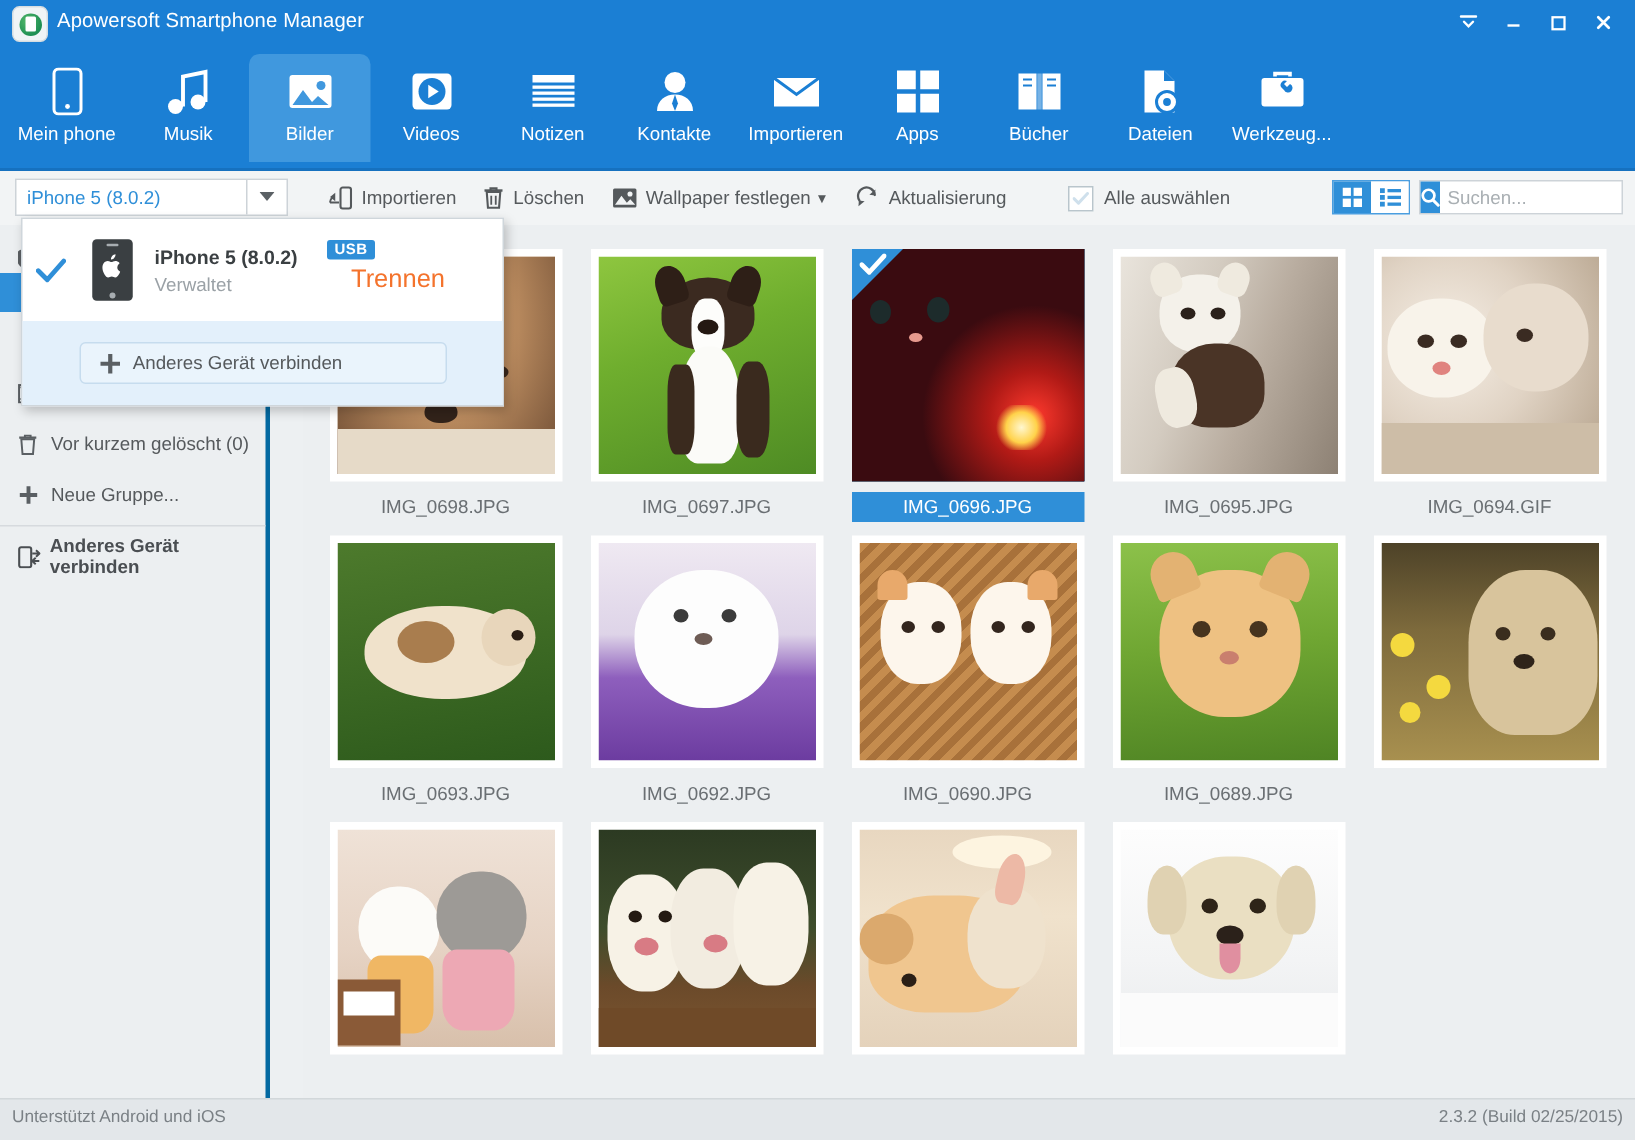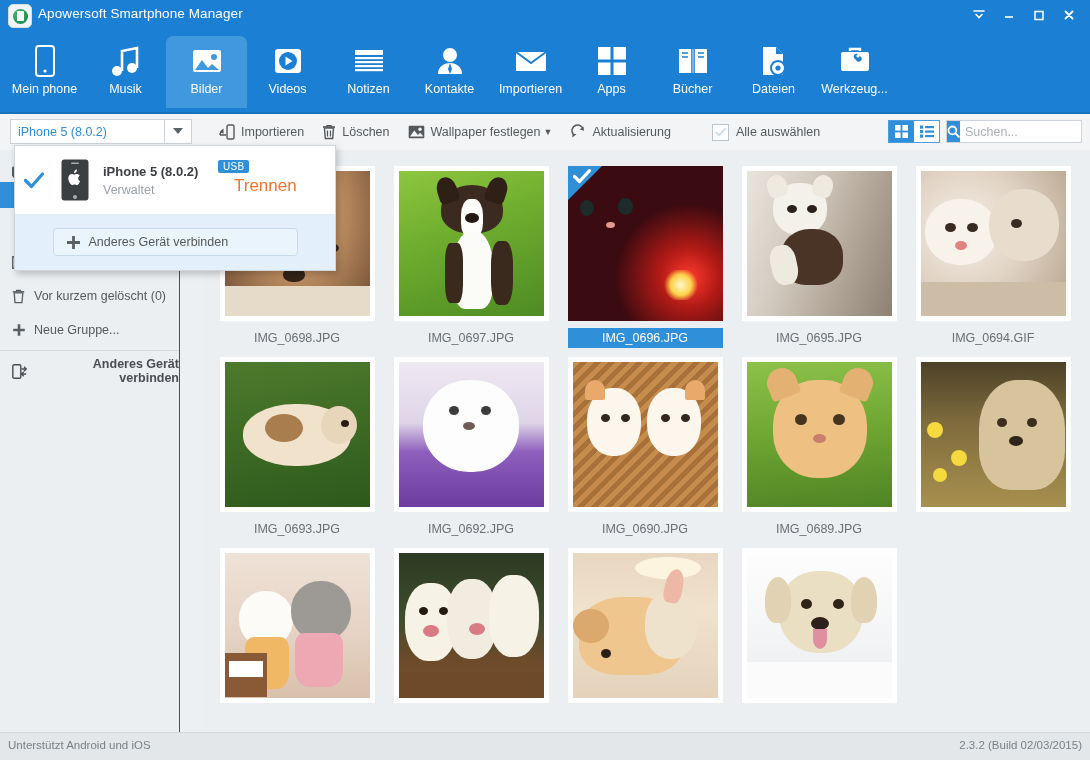--- a/index.html
+++ b/index.html
@@ -62,39 +62,39 @@
   .vt.off{background:#fff;}
   .searchbox{position:absolute;right:8px;top:6px;width:136px;height:23px;background:#fff;
     border:1px solid #cdd3d8;box-sizing:border-box;display:flex;align-items:center;}
   .search-ic{width:24px;height:21px;background:#2f8fd8;display:flex;align-items:center;justify-content:center;}
   .search-inp{border:0;outline:0;flex:1;height:19px;font-family:"Liberation Sans",sans-serif;
     font-size:12.5px;color:#555;padding-left:5px;background:transparent;}
   .search-inp::placeholder{color:#a9afb3;}
 
   
   .sidebar{position:absolute;left:0;top:150px;width:180px;height:583px;background:#eceff1;
-    border-right:1px solid #0369a1;box-sizing:border-box;text-align:right;}
+    border-right:3px solid #0369a1;box-sizing:border-box;}
   .side-row{height:28px;display:flex;align-items:center;padding-left:12px;color:#55595c;
     font-size:12.5px;cursor:default;}
   .side-row .si{width:22px;display:flex;align-items:center;justify-content:flex-start;}
   .side-row.sel{background:#2f8fd8;color:#fff;}
   .side-sep{height:1px;background:#d6dade;margin:6px 0;}
   .side-row.bold{font-weight:bold;color:#4a4e52;}
 
   
   .dropdown{position:absolute;left:14px;top:145px;width:320px;background:#fff;
     border:1px solid #cfd6db;box-shadow:2px 3px 7px rgba(0,0,0,.22);z-index:40;}
   .dd-dev{height:68px;display:flex;align-items:center;position:relative;cursor:default;}
   .dd-check{width:38px;display:flex;align-items:center;justify-content:center;}
   .dd-phone{width:44px;display:flex;align-items:center;justify-content:center;}
   .dd-info{margin-left:6px;}
   .dd-name{color:#3a3f42;font-size:13px;font-weight:bold;}
   .dd-state{color:#9aa1a6;font-size:12.5px;margin-top:4px;}
   .usb-badge{position:absolute;left:203px;top:14px;background:#2f8fd8;color:#fff;font-size:10px;
-    font-weight:normal;padding:1px 5px;border-radius:2px;letter-spacing:.3px;}
+    font-weight:bold;padding:1px 5px;border-radius:2px;letter-spacing:.3px;}
   .trennen{position:absolute;left:219px;top:30px;color:#f4732c;font-size:17px;cursor:default;}
   .dd-foot{background:#e3f0fb;padding:14px 0;display:flex;justify-content:center;}
   .dd-add{width:245px;height:28px;background:#eaf4fc;border:1px solid #c6dcee;border-radius:4px;
     display:flex;align-items:center;padding-left:12px;box-sizing:border-box;color:#55595c;
     font-size:12.5px;cursor:default;}
   .plus-ic{margin-right:8px;display:flex;align-items:center;}
 
   
   .content{position:absolute;left:202px;top:150px;width:888px;height:583px;background:#eceff1;
     overflow:hidden;}
@@ -724,16 +724,16 @@
               <path d="M7.5 1v13M1 7.5h13" stroke="#5a5f63" stroke-width="2.8"></path>
             </svg>
         </span>
         <span>Anderes Gerät verbinden</span>
       </div>
     </div>
   </div>
 
   <div class="statusbar">
     <div class="st-left">Unterstützt Android und iOS</div>
-    <div class="st-right">2.3.2 (Build 02/03/2015)</div>
+    <div class="st-right">2.3.2 (Build 02/25/2015)</div>
   </div>
 
 </div>
 
 </body></html>

